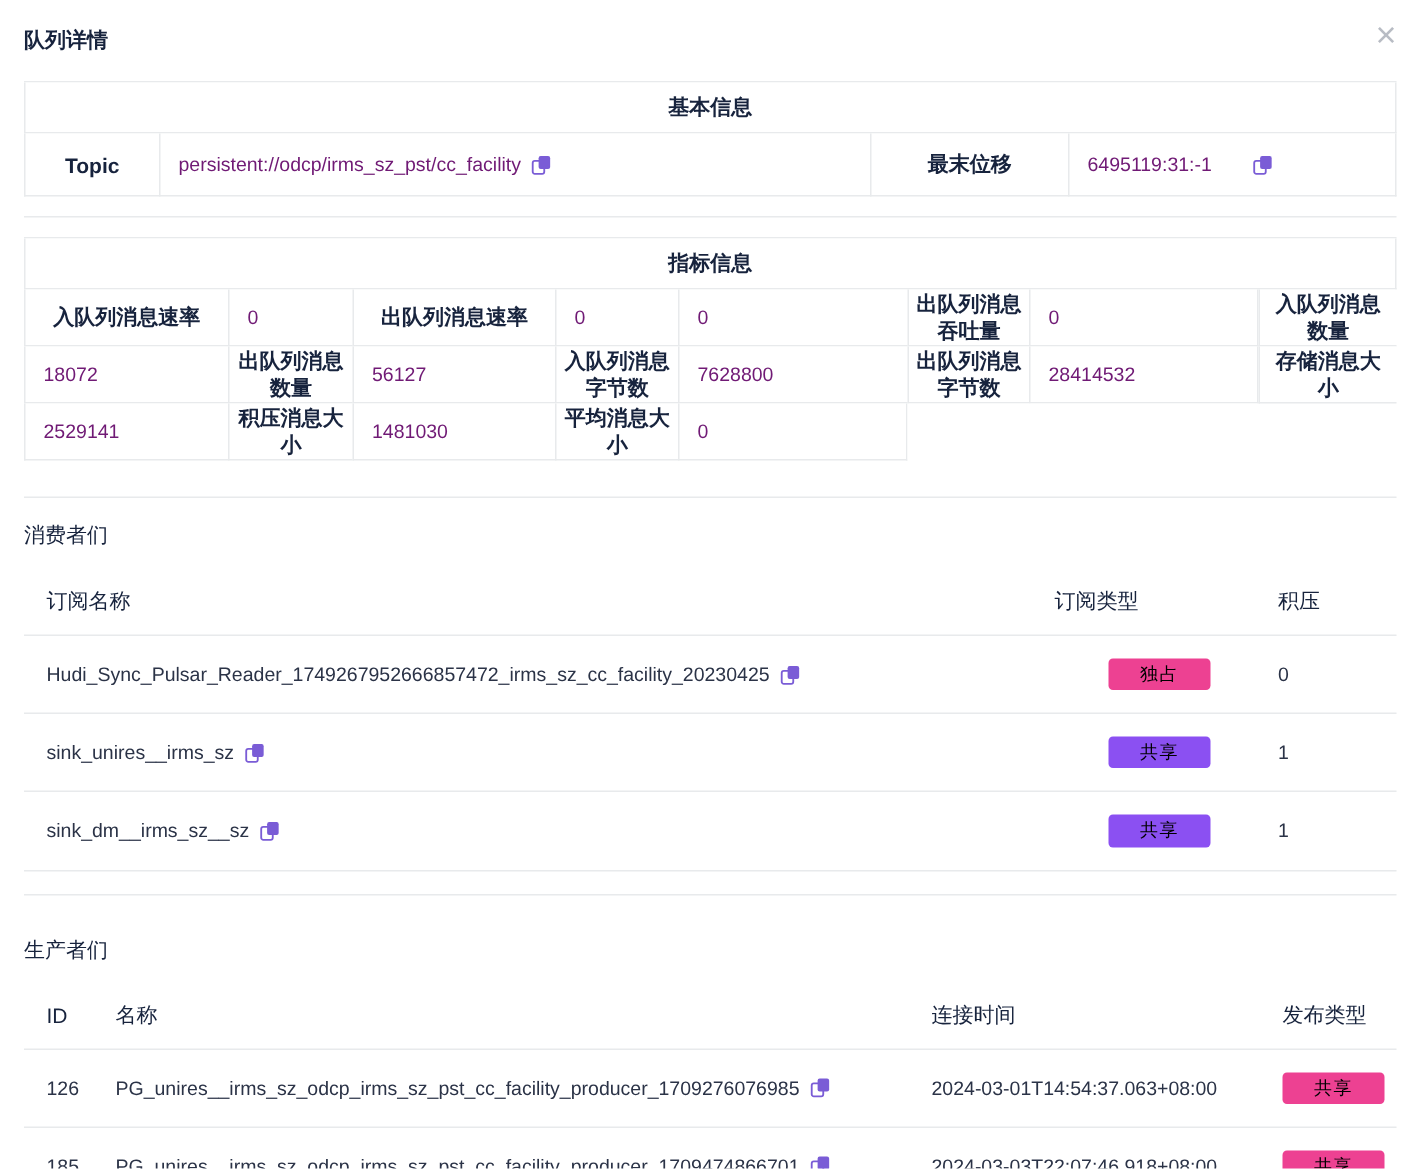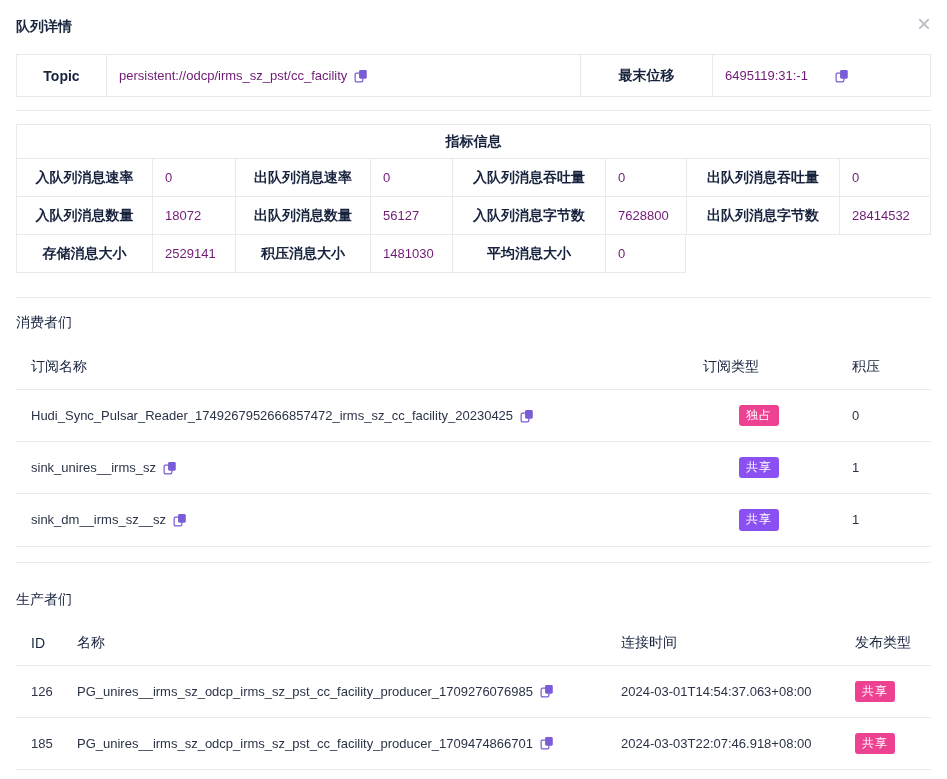--- a/index.html
+++ b/index.html
@@ -42,37 +42,38 @@
   .ltable { width:100%; }
   .lrow { display:grid; align-items:center; border-bottom:1px solid var(--border); }
   .consumers-grid { grid-template-columns:1fr 113px 94px; }
   .producers-grid { grid-template-columns:46px 544px 234px 1fr; }
   .lcell { padding:15px; font-size:13px; color:#2b3347; display:flex; align-items:center; overflow:hidden; white-space:nowrap; }
   .hrow .lcell { font-size:14px; color:var(--text); }
   .consumers .hrow .lcell { padding:14px 15px 13px 15px; }
   .consumers .hrow { margin-top:12px;gap:36px; }
   .producers .hrow .lcell { padding:25px 15px 13px 15px; }
 
-  .badge { display:inline-block; padding:4px 7px; border-radius:3px; color:#ffffff; font-size:12px; line-height:1.1; letter-spacing:1px; }
+  .badge { display:inline-block; padding:4px 21px; border-radius:3px; color:#000000; font-size:12px; line-height:1.1; letter-spacing:1px; }
   .badge.pink { background:var(--pink); }
   .badge.purple { background:var(--purple); }
 
   .copy-icon { margin-left:7px; display:inline-flex; align-items:center; cursor:pointer; flex:none; }
 </style>
 </head>
 <body>
 
 <div class="modal">
   <div class="modal-header">
     <span class="modal-title">队列详情</span>
     <span class="close-btn">×</span>
   </div>
   <div class="modal-body">
 
     <div class="btable basic-grid" id="basic-table">
+        <div class="cell hdr">基本信息</div>
         <div class="cell lbl">Topic</div>
         <div class="cell val">
           <span>persistent://odcp/irms_sz_pst/cc_facility</span>
           <span class="copy-icon">
             <svg width="14" height="14" viewBox="0 0 16 16">
               <rect x="1.3" y="4.8" width="8.8" height="9.9" rx="1.6" fill="none" stroke="var(--copy)" stroke-width="1.4"></rect>
               <rect x="5.8" y="1.2" width="8.8" height="9.9" rx="1.6" fill="var(--copy)"></rect>
             </svg>
           </span>
         </div>
@@ -89,21 +90,20 @@
       </div>
 
     <div class="divider d1"></div>
 
     <div class="btable metrics-grid" id="metrics-table">
         <div class="cell hdr">指标信息</div>
         <div class="cell lbl">入队列消息速率</div>
         <div class="cell val">0</div>
         <div class="cell lbl">出队列消息速率</div>
         <div class="cell val">0</div>
-        <div class="cell lbl">入队列消息吞吐量</div>
         <div class="cell val">0</div>
         <div class="cell lbl">出队列消息吞吐量</div>
         <div class="cell val row-end">0</div>
         <div class="cell lbl">入队列消息数量</div>
         <div class="cell val">18072</div>
         <div class="cell lbl">出队列消息数量</div>
         <div class="cell val">56127</div>
         <div class="cell lbl">入队列消息字节数</div>
         <div class="cell val">7628800</div>
         <div class="cell lbl">出队列消息字节数</div>

